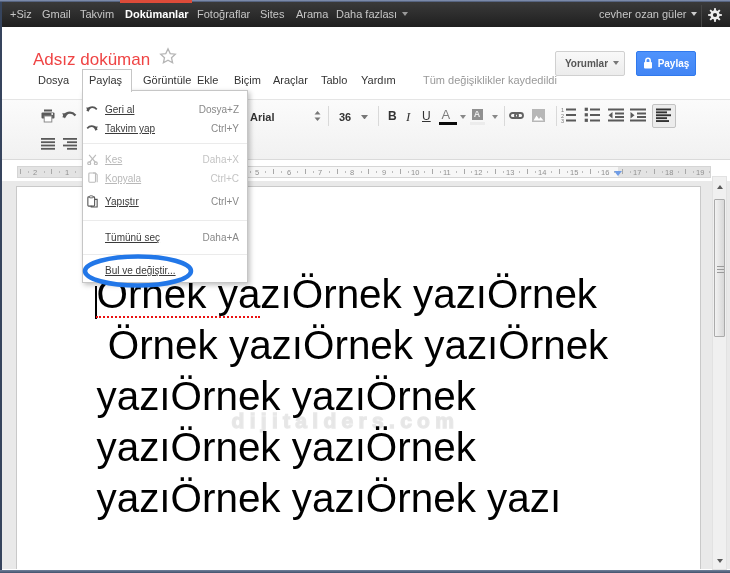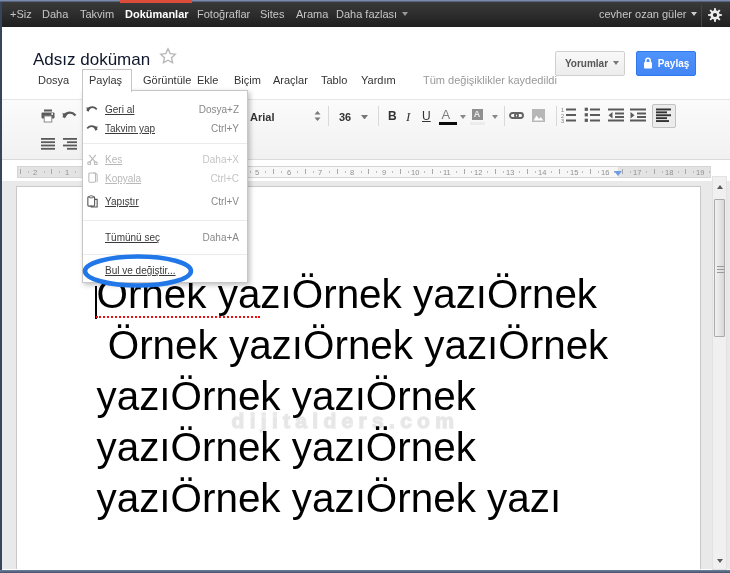--- a/index.html
+++ b/index.html
@@ -13,21 +13,21 @@
   #botedge { left:0; top:570px; width:730px; height:3px; background:linear-gradient(#71819b,#42516c); z-index:30; }
 
   
   #blackbar { left:0; top:2px; width:730px; height:25px; background:linear-gradient(#3a3a3a,#1f1f1f); z-index:20; }
   #redtab { left:120px; top:0; width:72px; height:3px; background:#dd4b39; z-index:31; }
   .bbitem { position:absolute; top:0; height:25px; line-height:25px; font-size:11px; color:#c6c6c6; white-space:nowrap; }
   .bbitem.on { color:#fff; font-weight:bold; }
   .caret-d { display:inline-block; width:0; height:0; border-left:3.5px solid transparent; border-right:3.5px solid transparent; border-top:4px solid #9a9a9a; vertical-align:2px; margin-left:5px; }
 
   
-  #title { left:33px; top:49px; font-size:17px; line-height:22px; color:#0f172a; z-index:5; }
+  #title { left:33px; top:49px; font-size:17px; line-height:22px; color:#ef4444; z-index:5; }
   #star { left:159px; top:47px; z-index:5; }
   .btn { position:absolute; top:51px; height:25px; border-radius:2px; font-size:10px; font-weight:bold; z-index:5; }
   #btn-yorum { left:555px; width:70px; padding-left:4px; background:linear-gradient(#f9f9f9,#ececec); border:1px solid #d0d0d0; color:#555; text-align:center; line-height:23px; }
   #btn-paylas { left:636px; width:60px; background:linear-gradient(#4f93fc,#4285f4); border:1px solid #3079ed; color:#fff; text-align:center; line-height:23px; }
 
   
   .mitem { position:absolute; top:71px; height:19px; line-height:19px; font-size:11px; color:#333; z-index:5; white-space:nowrap; }
   #saved { position:absolute; left:423px; top:71px; height:19px; line-height:19px; font-size:11px; color:#999; z-index:5; }
   #dtab { left:82px; top:69px; width:50px; height:23px; background:#fff; border:1px solid #c6c6c6; border-bottom:none; z-index:16; }
 
@@ -68,21 +68,21 @@
   .dmi.dis .sc { color:#c4c4c4; }
   .dsep { position:absolute; left:0; width:100%; height:1px; background:#ebebeb; }
   #ellipse { left:80px; top:253px; z-index:18; }
 </style></head>
 <body>
 <div id="stage">
 
   <div id="topline" class="abs"></div>
   <div id="blackbar" class="abs">
     <span class="bbitem" style="left:10px">+Siz</span>
-    <span class="bbitem" style="left:42px">Daha</span>
+    <span class="bbitem" style="left:42px">Gmail</span>
     <span class="bbitem" style="left:80px">Takvim</span>
     <span class="bbitem on" style="left:125px">Dokümanlar</span>
     <span class="bbitem" style="left:197px">Fotoğraflar</span>
     <span class="bbitem" style="left:260px">Sites</span>
     <span class="bbitem" style="left:296px">Arama</span>
     <span class="bbitem" style="left:336px">Daha fazlası<span class="caret-d"></span></span>
     <span class="bbitem" style="left:599px">cevher ozan güler<span class="caret-d" style="border-top-color:#ccc"></span></span>
     <span class="abs" style="left:701px;top:3px;width:1px;height:22px;background:#454545"></span>
     <span id="gear" class="abs" style="left:708px;top:6px">
         <svg width="14" height="14" viewBox="0 0 19.5 19.5">

